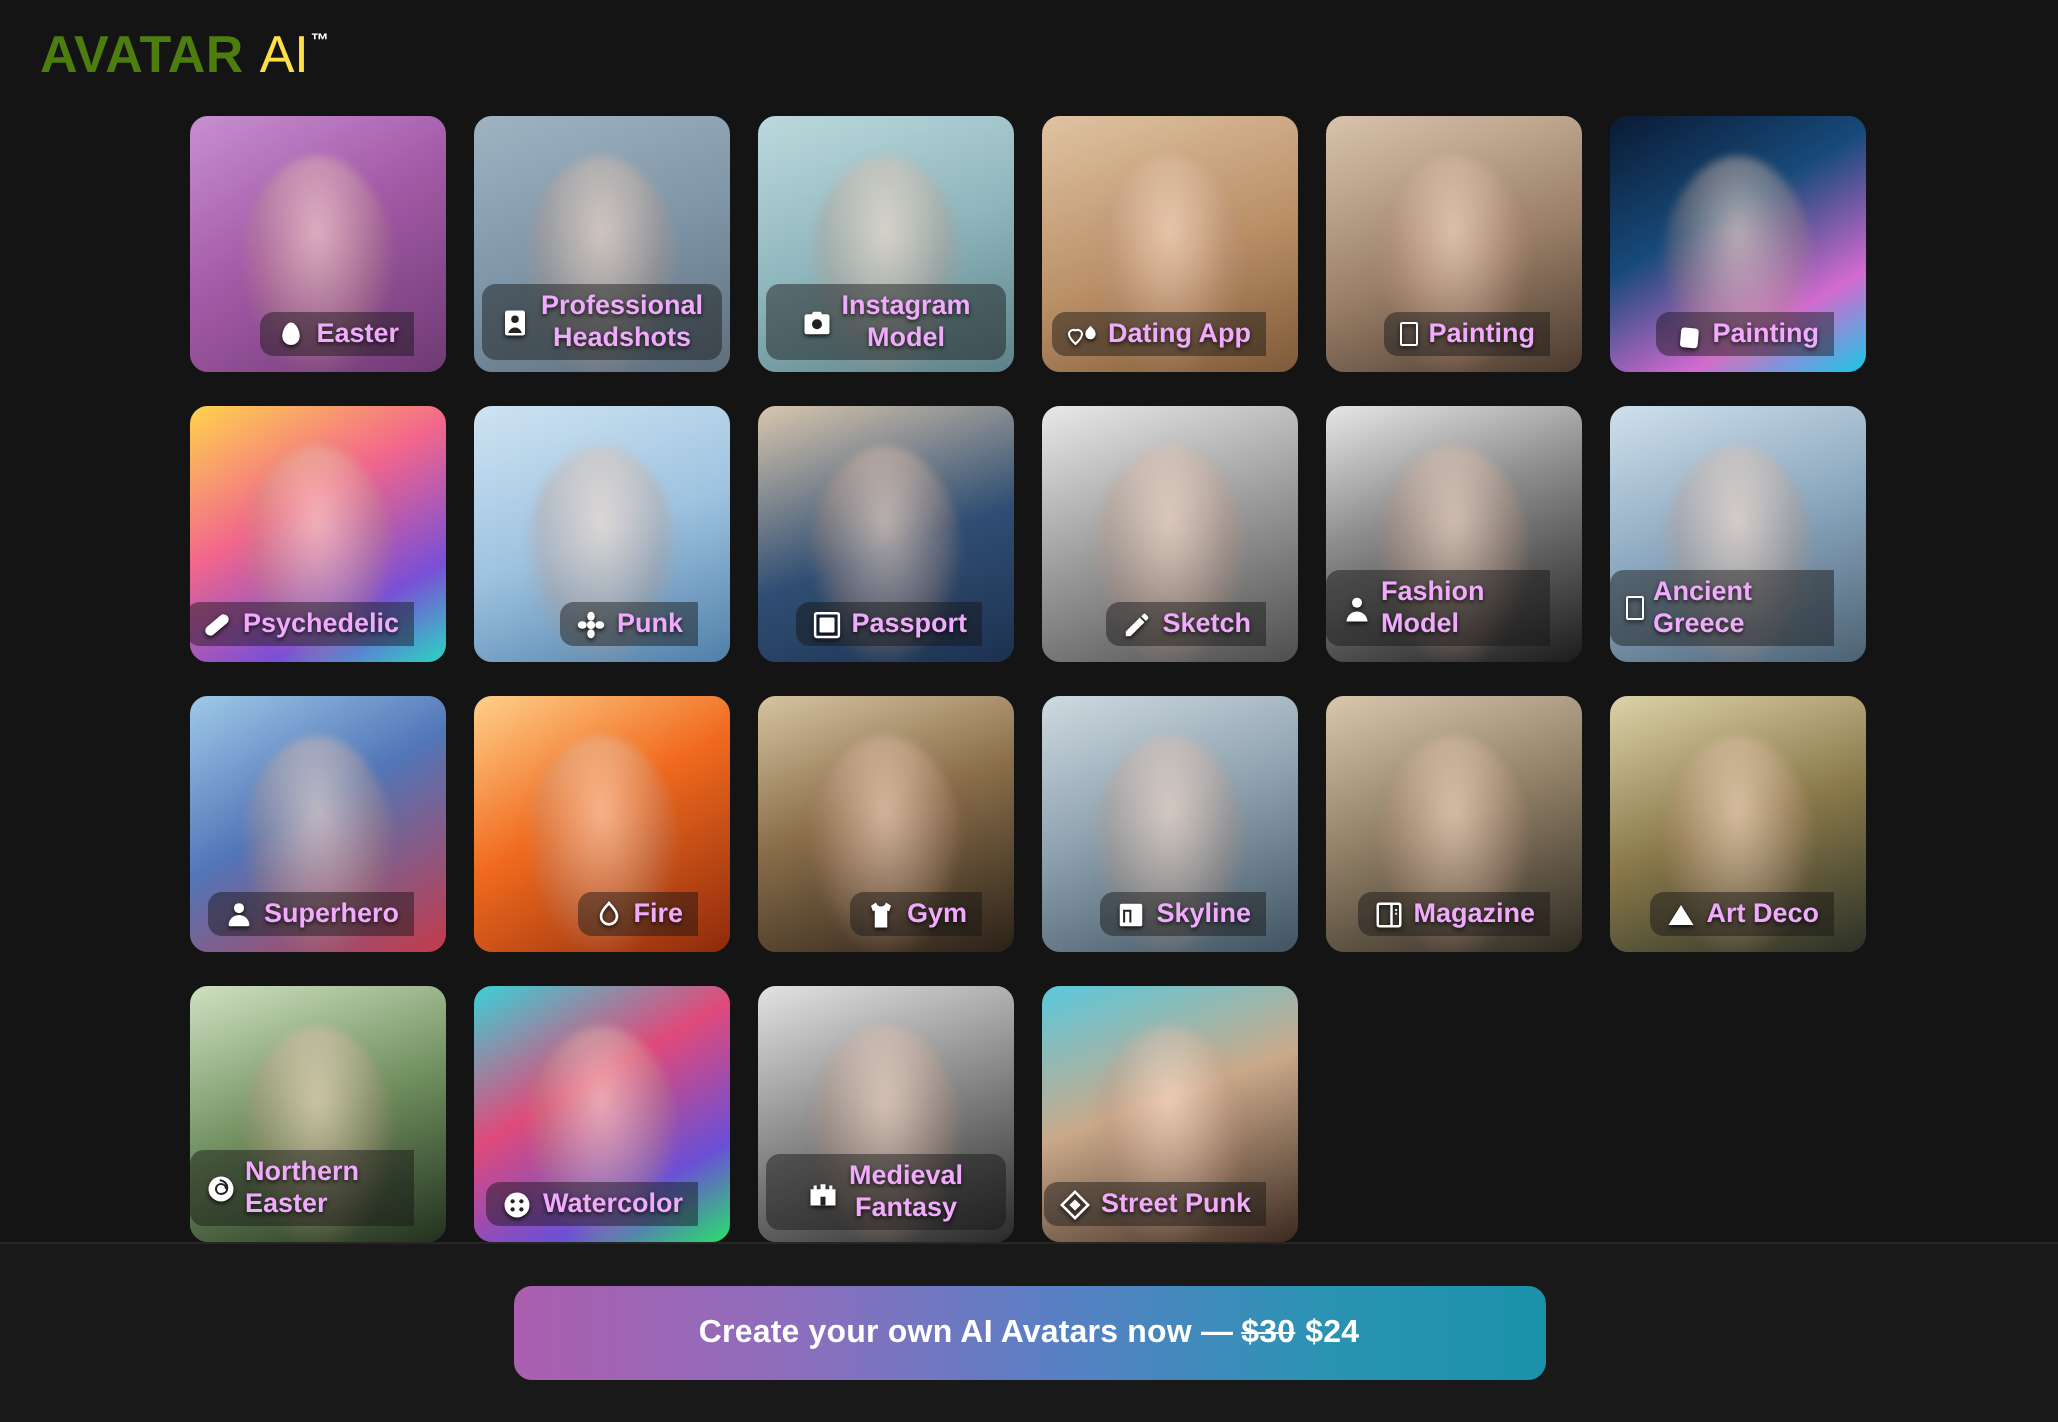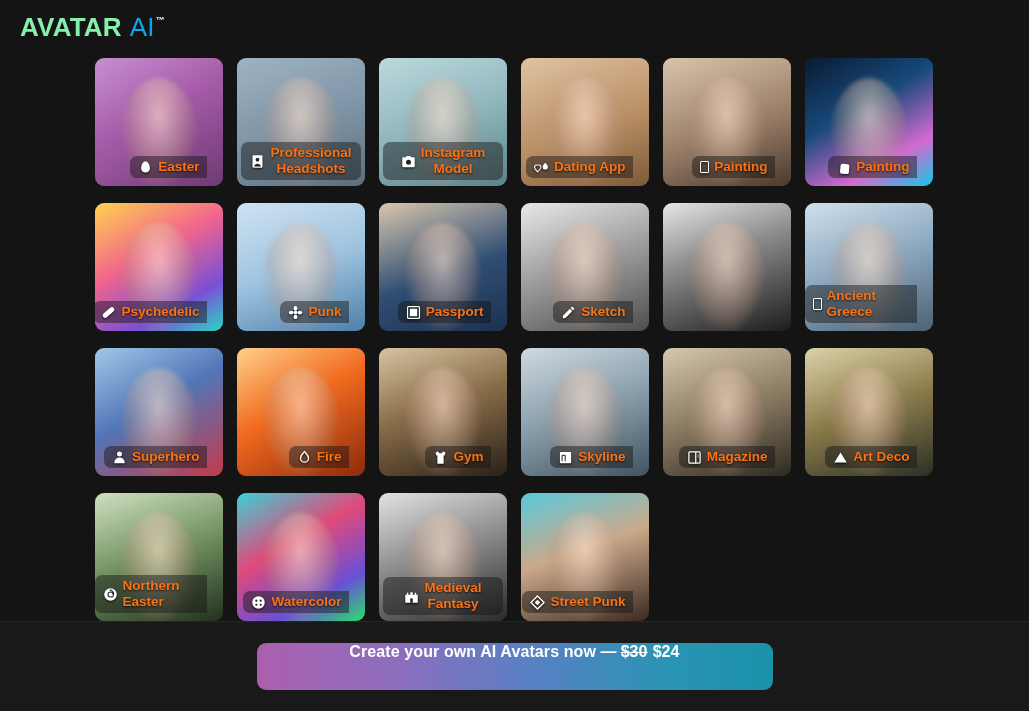--- a/index.html
+++ b/index.html
@@ -29,27 +29,27 @@
     display: inline-flex;
     align-items: flex-start;
     line-height: 1;
     white-space: nowrap;
     user-select: none;
   }
   .logo-avatar {
     font-size: 26px;
     font-weight: bold;
     letter-spacing: 0.2px;
-    color: #86efac;
+    color: #4d7c0f;
     text-align: center;
   }
   .logo-ai {
     font-size: 26px;
     font-weight: 300;
-    color: #0ea5e9;
+    color: #fde047;
     margin-left: 8px;
     font-family: "Liberation Sans", sans-serif;
   }
   .logo-tm {
     font-size: 9px;
     font-weight: bold;
     color: #ffffff;
     margin-left: 1px;
     margin-top: 2px;
   }
@@ -121,21 +121,21 @@
     max-width: none;
     justify-content: center;
     border-radius: 7px;
     flex-wrap: wrap;
     bottom: 6px;
     text-align: center;
   }
   .label-text {
     font-size: 13.5px;
     font-weight: bold;
-    color: #f97316;
+    color: #f0abfc;
     line-height: 1.18;
     text-shadow: 0 1px 2px rgba(0,0,0,0.75);
     white-space: pre-line;
   }
   .label.two-line .label-text { white-space: pre-line; }
 
   .micon {
     display: inline-flex;
     align-items: center;
     justify-content: center;
@@ -171,21 +171,21 @@
     height: 47px;
     border: none;
     border-radius: 9px;
     background: linear-gradient(90deg, #ab5fae 0%, #8f6dbd 26%, #5a7fc4 52%, #2b93b4 78%, #1b92aa 100%);
     color: #ffffff;
     font-family: "Liberation Sans", sans-serif;
     font-size: 16px;
     font-weight: bold;
     cursor: pointer;
     display: flex;
-    align-items: flex-start;
+    align-items: center;
     justify-content: center;
     gap: 0;
     letter-spacing: 0.1px;
   }
   .cta .old-price { text-decoration: line-through; margin: 0 5px 0 4px; }
 </style>
 </head>
 <body>
 
 <div class="header">
@@ -310,20 +310,29 @@
           <span class="micon">
             <svg viewBox="0 0 24 24" fill="currentColor">
               <path d="M3 17.2V21h3.8L18 9.8 14.2 6 3 17.2zM20.7 7.1a1.4 1.4 0 000-2L19 3.3a1.4 1.4 0 00-2 0l-1.6 1.6L19.1 8.7z"></path>
             </svg>
           </span>
           <span class="label-text">Sketch</span>
         </div>
       </div>
       <div class="card">
         <div class="card-img ph" style="background: linear-gradient(160deg, rgb(230, 230, 230), rgb(141, 141, 141) 40%, rgb(28, 28, 28));"></div>
+        <div class="label">
+          <span class="micon">
+            <svg viewBox="0 0 24 24" fill="currentColor">
+              <circle cx="12" cy="7" r="4"></circle>
+              <path d="M3.5 22c.6-5 4.2-8 8.5-8s7.9 3 8.5 8z"></path>
+            </svg>
+          </span>
+          <span class="label-text">Fashion Model</span>
+        </div>
       </div>
       <div class="card">
         <div class="card-img ph" style="background: linear-gradient(160deg, rgb(207, 224, 236), rgb(138, 166, 189) 50%, rgb(77, 98, 116));"></div>
         <div class="label">
           <span class="micon tofu"></span>
           <span class="label-text">Ancient Greece</span>
         </div>
       </div>
       <div class="card">
         <div class="card-img ph" style="background: linear-gradient(150deg, rgb(159, 201, 232), rgb(82, 118, 184) 45%, rgb(196, 58, 74));"></div>

